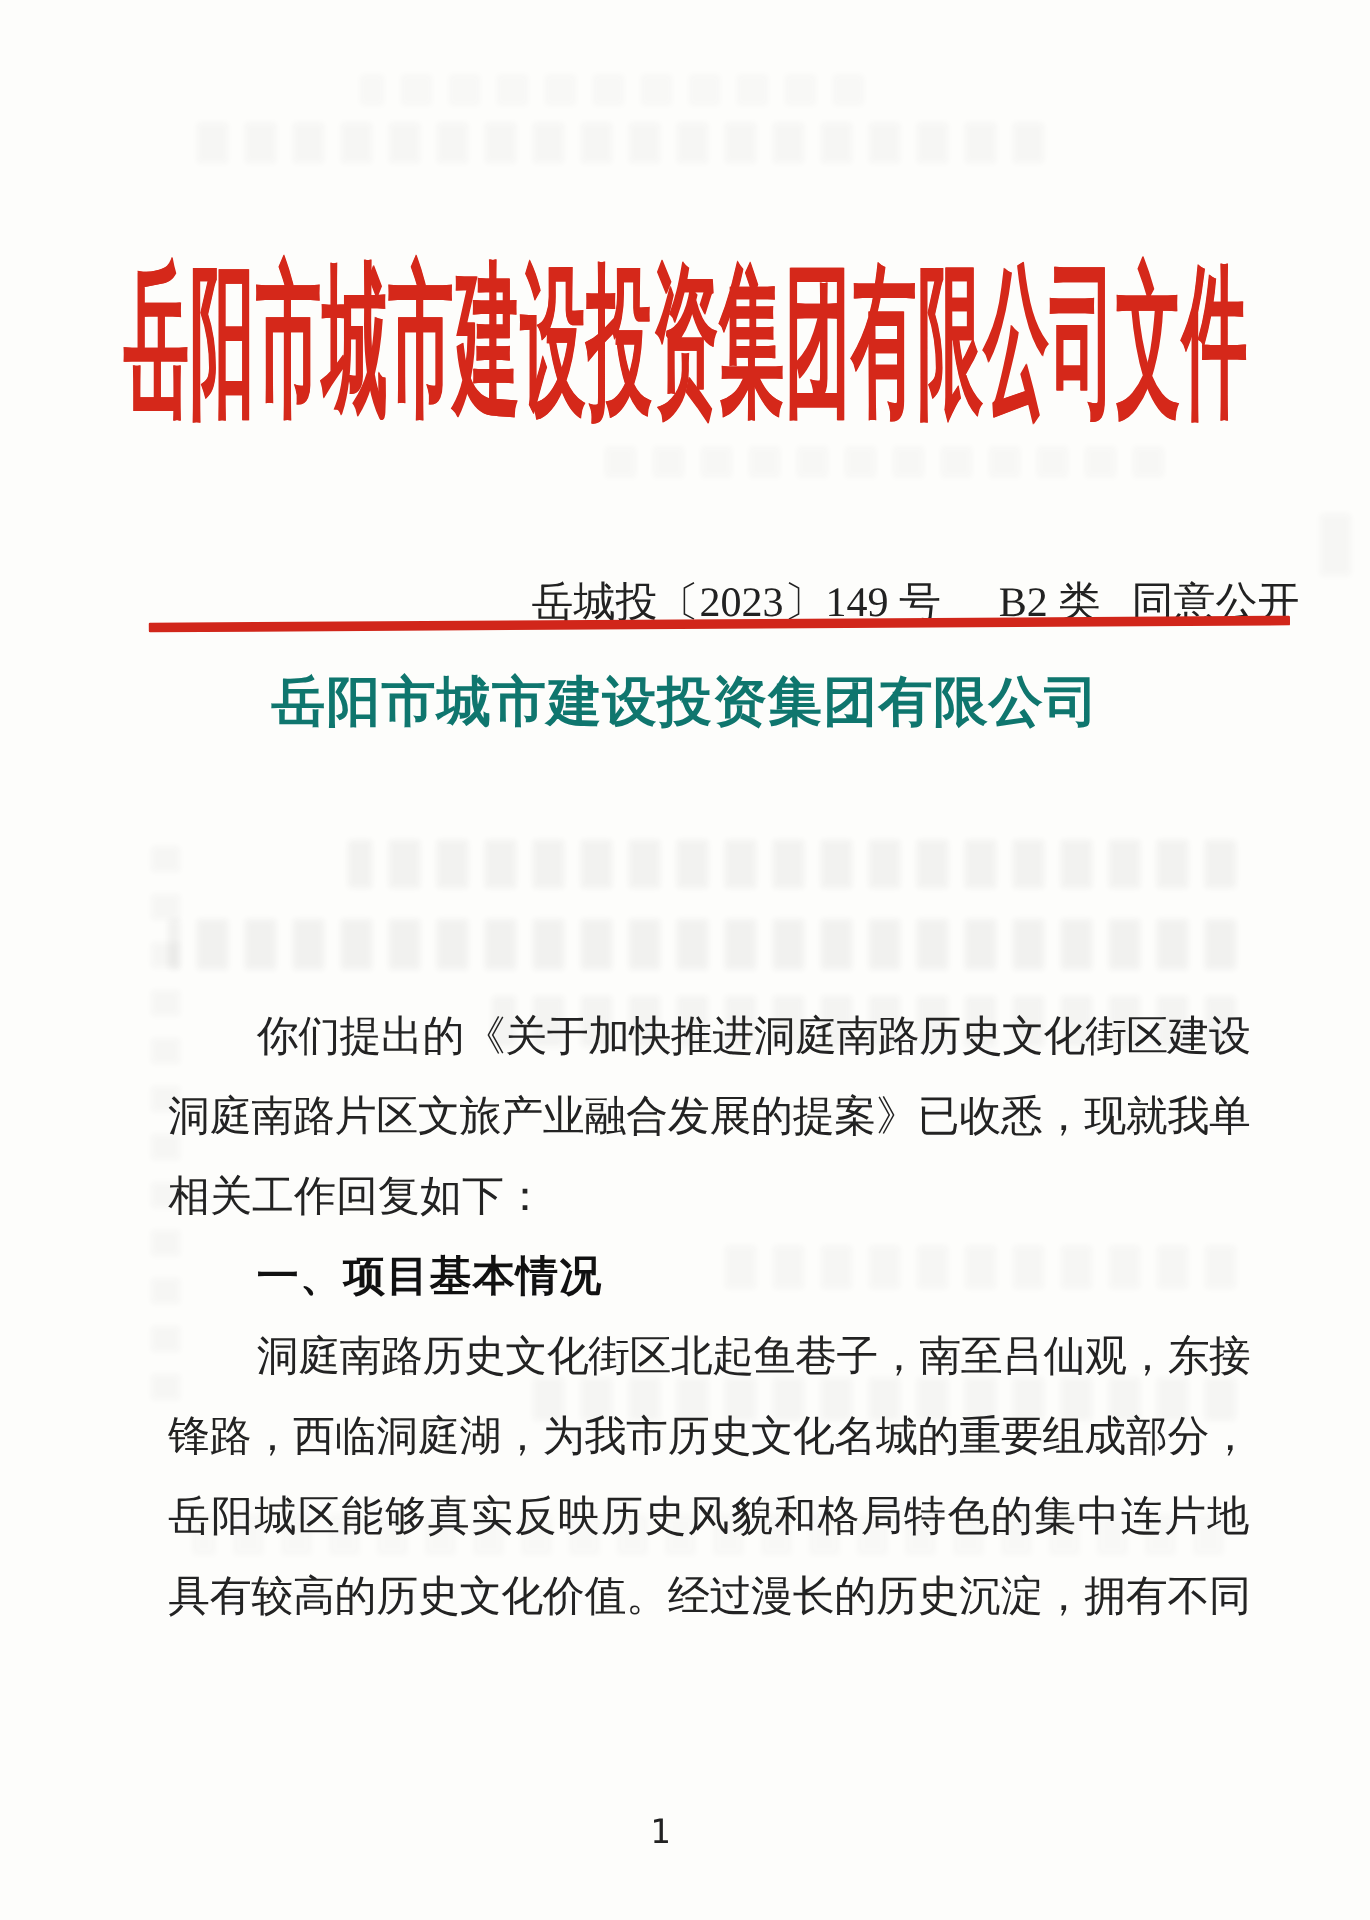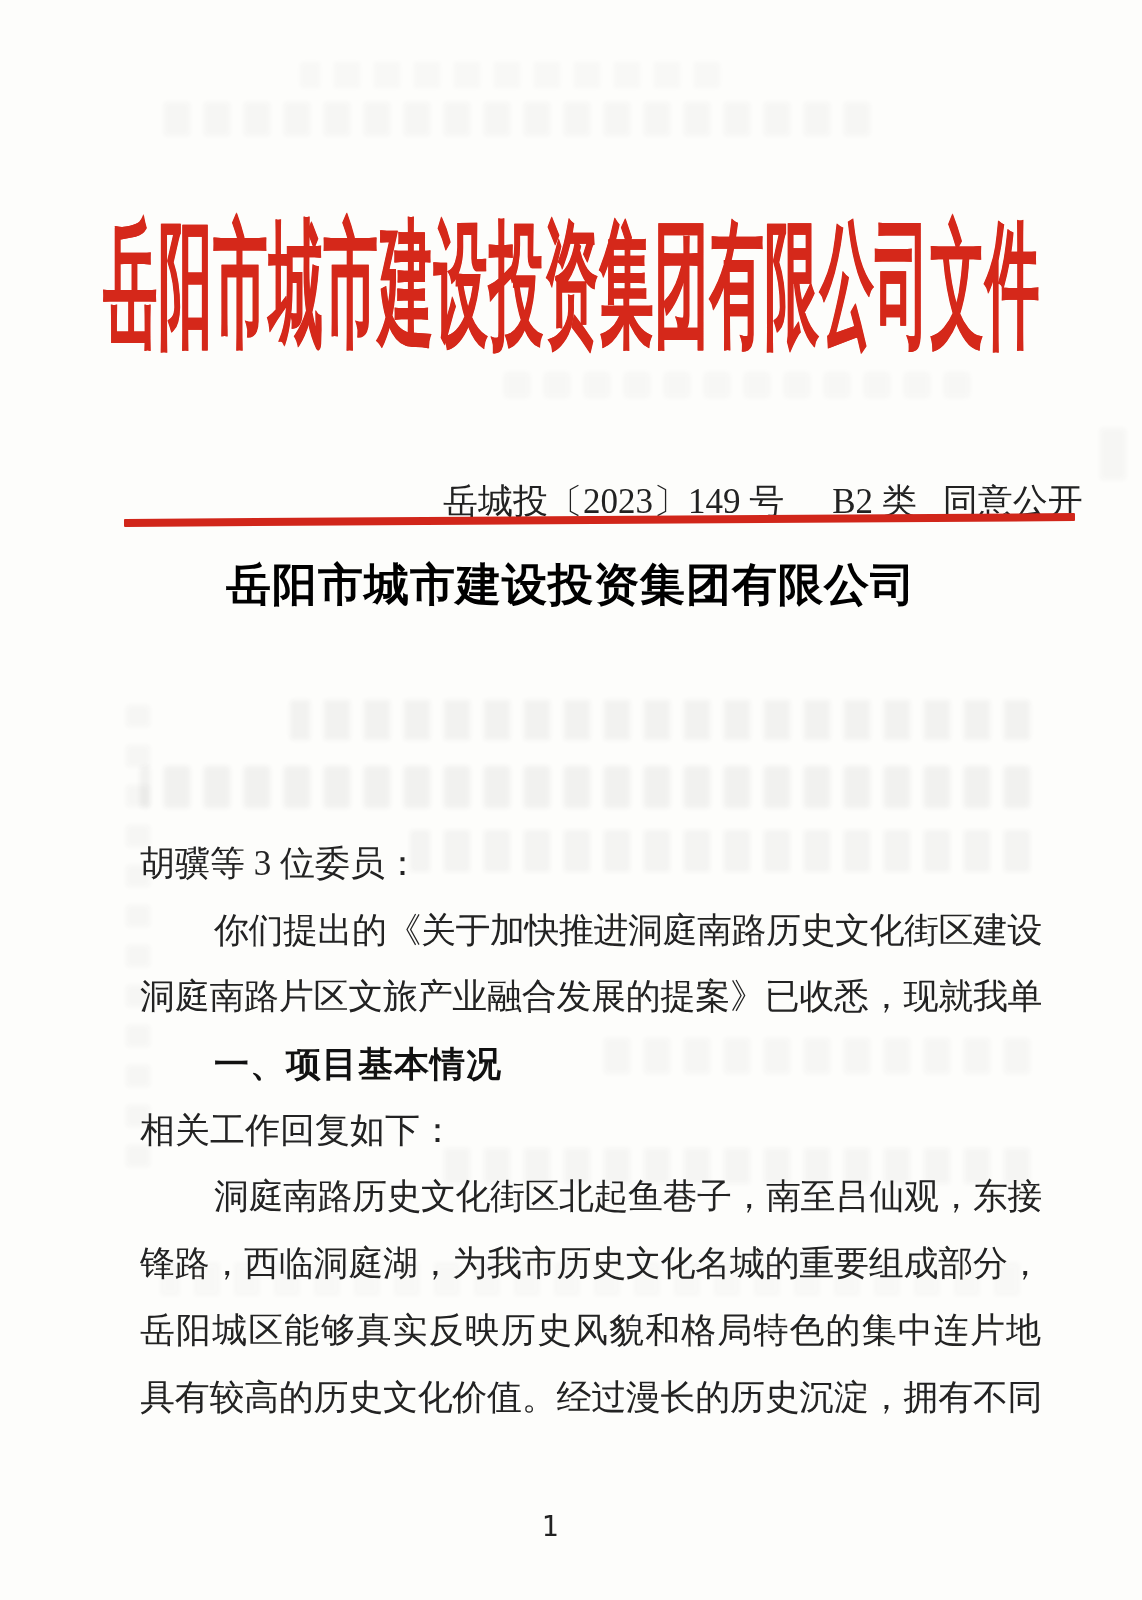--- a/index.html
+++ b/index.html
@@ -38,21 +38,21 @@
 
   .rule {
     position:absolute; left:124px; top:516px; width:951px; height:8px;
     background:#d1261a; transform:rotate(-0.35deg); border-radius:1px;
   }
 
   
   .title {
     position:absolute; left:0; top:551px; width:1142px;
     text-align:center; font-size:45px; font-weight:bold;
-    line-height:68px; letter-spacing:1px; color:#000000;
+    line-height:68px; letter-spacing:1px; color:#0f766e;
   }
   .title .t3 { letter-spacing:3px; }
 
   
   .bodytext {
     position:absolute; left:140px; top:831px; width:901px;
     font-size:35px; color:#232323;
   }
   .bline { height:66.7px; line-height:66.7px; overflow:hidden; word-break:break-all; }
   .bline.justify { text-align:justify; text-align-last:justify; }
@@ -110,25 +110,24 @@
     <span>岳城投〔2023〕149 号</span><span class="cat">B2 类</span><span class="disc">同意公开</span>
   </div>
 
   <div class="rule"></div>
 
   <div class="title">
     <div>岳阳市城市建设投资集团有限公司</div>
   </div>
 
   <div class="bodytext">
-      <div class="bline plain">胡骥等 3 位委员：</div>
       <div class="bline indent justify tight">你们提出的《关于加快推进洞庭南路历史文化街区建设的</div>
       <div class="bline justify tight">洞庭南路片区文旅产业融合发展的提案》已收悉，现就我单位</div>
+      <div class="bline plain">相关工作回复如下：</div>
       <div class="bline indent heading">一、项目基本情况</div>
-      <div class="bline plain">相关工作回复如下：</div>
       <div class="bline indent justify tight">洞庭南路历史文化街区北起鱼巷子，南至吕仙观，东接先</div>
       <div class="bline justify tight">锋路，西临洞庭湖，为我市历史文化名城的重要组成部分，是</div>
       <div class="bline justify">岳阳城区能够真实反映历史风貌和格局特色的集中连片地段，</div>
       <div class="bline justify tight">具有较高的历史文化价值。经过漫长的历史沉淀，拥有不同时</div>
     </div>
 
   <div class="pageno">1</div>
 
 </div>
 

